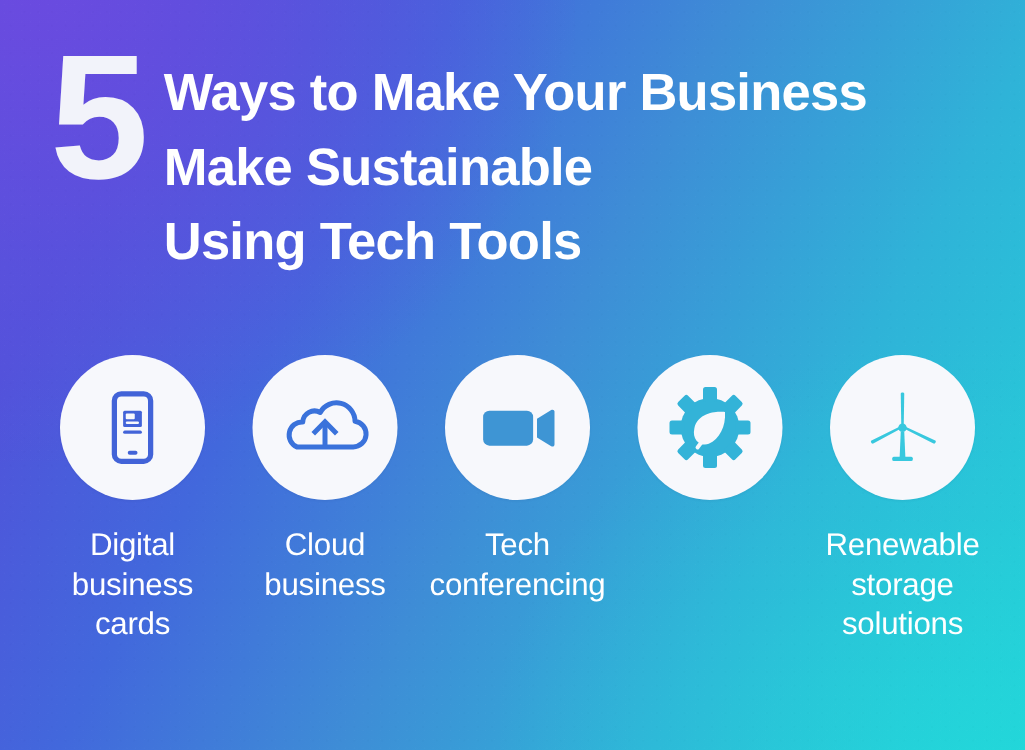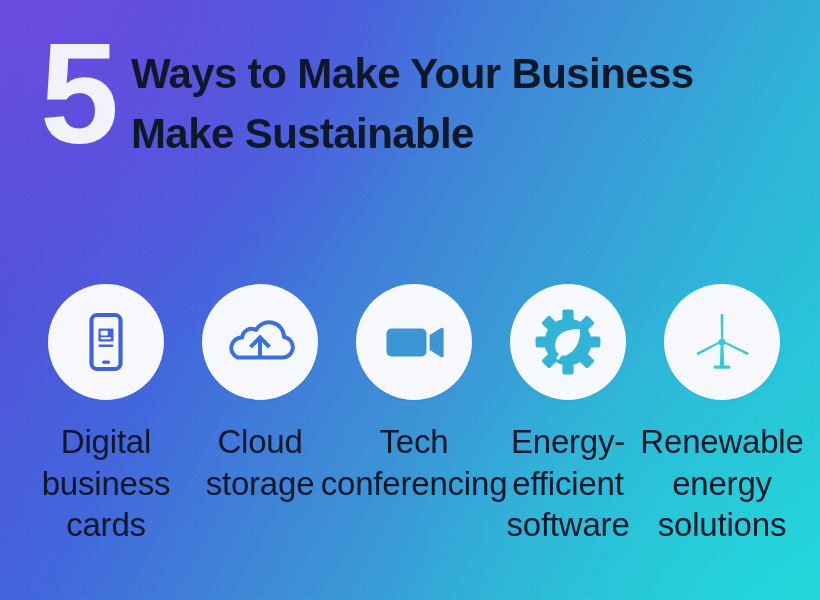--- a/index.html
+++ b/index.html
@@ -97,21 +97,21 @@
     margin-right: 16px;
     margin-top: -4px;
     flex: 0 0 auto;
   }
 
   .title-lines {
     padding-top: 6px;
   }
 
   .title-line {
-    color: #0f172a;
+    color: #ffffff;
     font-size: 42px;
     font-weight: bold;
     line-height: 1.42;
     letter-spacing: -0.6px;
     white-space: nowrap;
   }
 
   
   .items {
     position: absolute;
@@ -138,22 +138,22 @@
     display: flex;
     align-items: center;
     justify-content: center;
     box-shadow: 0 1px 2px rgba(30, 40, 90, 0.06);
   }
 
   .icon-circle svg { display: block; }
 
   .item-label {
     margin-top: 21px;
-    color: #0f172a;
-    font-size: 33px;
+    color: #ffffff;
+    font-size: 25px;
     line-height: 1.26;
     text-align: center;
     letter-spacing: -0.2px;
     white-space: pre-line;
   }
 </style>
 </head>
 <body>
 
 <div id="infographic">
@@ -161,20 +161,21 @@
   <div class="bg-base"></div>
   <div class="bg-bloom-tl"></div>
   <div class="bg-bloom-br"></div>
   <div class="bg-noise"></div>
 
   <div class="headline">
     <div class="big-number">5</div>
     <div class="title-lines">
       <div class="title-line">Ways to Make Your Business</div>
       <div class="title-line">Make Sustainable</div>
+      <div class="title-line">Using Tech Tools</div>
     </div>
   </div>
 
   <div class="items">
 
     <div class="item">
       <div class="icon-circle">
         <span>
           <svg width="66" height="66" viewBox="0 0 66 66" aria-hidden="true">
 
@@ -206,21 +207,21 @@
                      A14.8 14.8 0 0 0 32.2 24.0
                      A9.4 9.4 0 0 0 18.2 31.6
                      A10.4 10.4 0 0 0 13.5 51.5 Z" fill="none" stroke="#3a72db" stroke-width="4.0" stroke-linejoin="round" stroke-linecap="round"></path>
 
             <path d="M36 50.5 L36 33.0" fill="none" stroke="#3a72db" stroke-width="4.0" stroke-linecap="butt"></path>
             <path d="M26.6 41.0 L36 31.4 L45.4 41.0" fill="none" stroke="#3a72db" stroke-width="4.0" stroke-linejoin="miter" stroke-linecap="butt"></path>
           </svg>
         </span>
       </div>
       <div class="item-label">Cloud
-storage</div>
+business</div>
     </div>
 
     <div class="item">
       <div class="icon-circle">
         <span>
           <svg width="72" height="72" viewBox="0 0 72 72" aria-hidden="true">
             <rect x="8.5" y="22.5" width="40" height="28" rx="5" ry="5" fill="#3e95d4"></rect>
             <path d="M63.0 22.0
                      C64.3 21.3 65.6 22.0 65.6 23.4
                      L65.6 49.6
@@ -265,23 +266,20 @@
                   <rect x="30.4" y="3.6" width="11.2" height="12" rx="2"></rect>
                   <rect x="30.4" y="56.4" width="11.2" height="12" rx="2"></rect>
                   <rect x="3.6" y="30.4" width="12" height="11.2" rx="2"></rect>
                   <rect x="56.4" y="30.4" width="12" height="11.2" rx="2"></rect>
                 </g>
               </g>
             </g>
           </svg>
         </span>
       </div>
-      <div class="item-label">Energy-
-efficient
-software</div>
     </div>
 
     <div class="item">
       <div class="icon-circle">
         <span>
           <svg width="72" height="72" viewBox="0 0 72 72" aria-hidden="true">
             <g fill="#38c8de">
 
               <path d="M34.6 9.0 C34.6 7.6 37.4 7.6 37.4 9.0 L37.0 33.6 L35.0 33.6 Z"></path>
 
@@ -292,18 +290,18 @@
               <circle cx="36" cy="36.2" r="3.4"></circle>
 
               <path d="M34.6 39.4 L37.4 39.4 L38.3 60.0 L33.7 60.0 Z"></path>
 
               <rect x="27.8" y="59.4" width="16.4" height="3.4" rx="1.2"></rect>
             </g>
           </svg>
         </span>
       </div>
       <div class="item-label">Renewable
-energy
+storage
 solutions</div>
     </div>
 
   </div>
 </div>
 
 </body></html>

